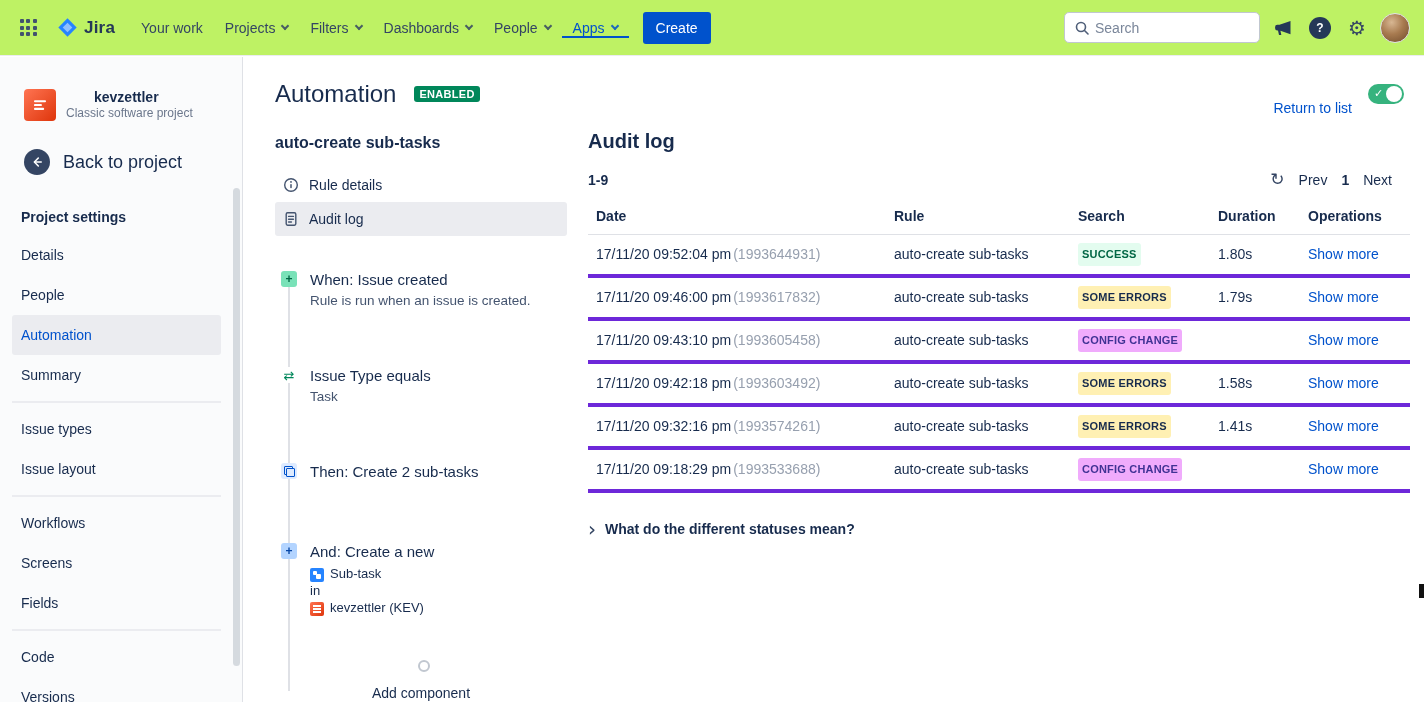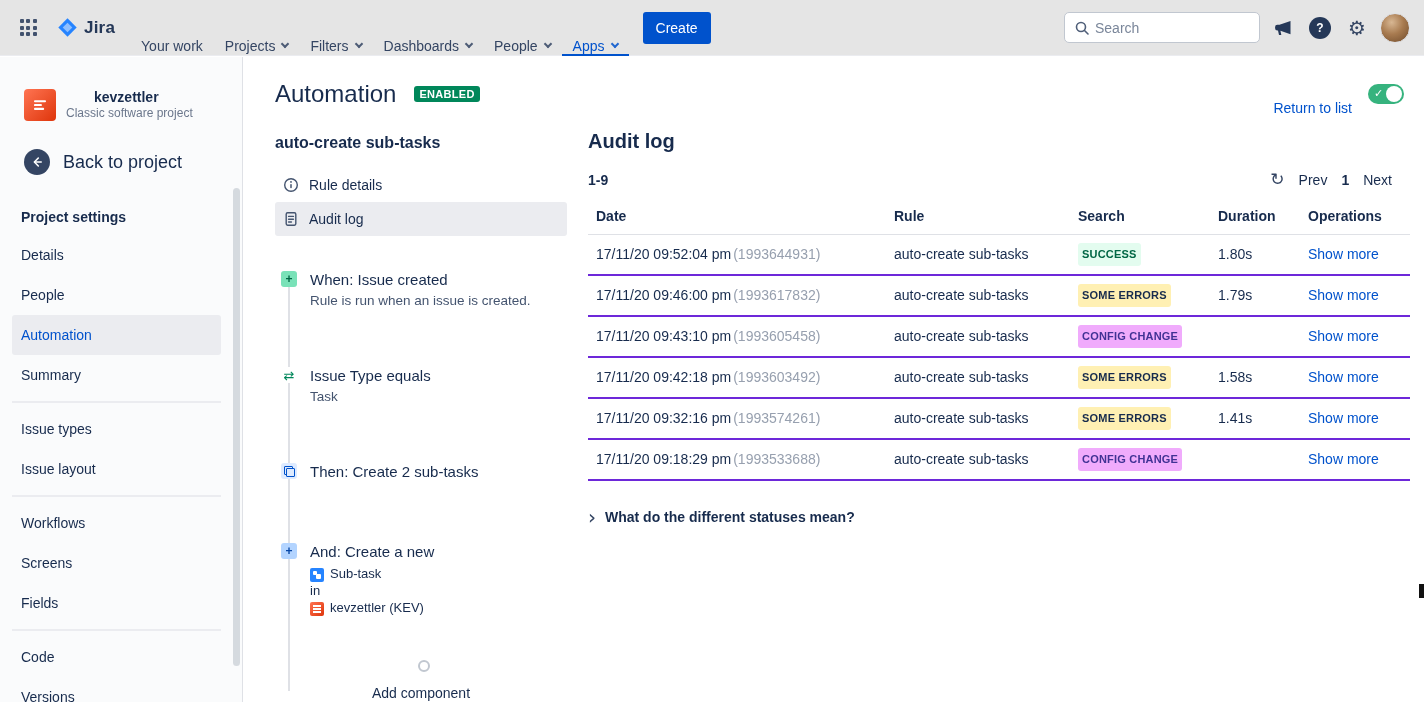--- a/index.html
+++ b/index.html
@@ -4,28 +4,28 @@
 <style>
   * { margin:0; padding:0; box-sizing:border-box; }
   html,body { width:1424px; height:702px; }
   body {
     position:relative; overflow:hidden; background:#fff;
     font-family:"Liberation Sans","DejaVu Sans",sans-serif; color:#172B4D;
   }
   .glyph { font-family:"DejaVu Sans",sans-serif; }
 
   
-  .topnav { position:absolute; top:0; left:0; right:0; height:56px; background:#e5e5e5;
+  .topnav { position:absolute; top:0; left:0; right:0; height:56px; background:#bef264;
     display:flex; align-items:center; padding:0 14px 0 12px; border-bottom:1px solid #EBECF0; z-index:5; }
   .appswitcher { width:32px; height:32px; display:flex; align-items:center; justify-content:center; border-radius:3px; cursor:pointer; margin-right:6px; }
   .grid-dots { display:grid; grid-template-columns:repeat(3,4px); grid-gap:2.5px; }
   .grid-dots i { width:4px; height:4px; background:#42526E; border-radius:1px; }
   .logo { display:flex; align-items:center; gap:6px; padding:0 7px; cursor:pointer; }
   .logo-text { font-size:17px; font-weight:700; color:#253858; letter-spacing:.2px; }
-  .nav-items { display:flex; align-items:flex-end; height:56px; margin-left:8px; }
+  .nav-items { display:flex; align-items:center; height:56px; margin-left:8px; }
   .nav-item { display:flex; align-items:center; gap:7px; padding:0 11px; font-size:14px; color:#344563;
     cursor:pointer; border-bottom:2px solid transparent; border-top:2px solid transparent; }
   .nav-item.active { color:#0052CC; border-bottom-color:#0052CC; }
   .chev { width:6px; height:6px; border-right:2px solid currentColor; border-bottom:2px solid currentColor;
     transform:rotate(45deg); margin-top:-4px; opacity:.85; }
   .create-btn { margin-left:14px; height:32px; padding:0 13px; background:#0052CC; color:#fff;
     font-size:14px; font-weight:500; border:none; border-radius:3px; cursor:pointer;
     font-family:"Liberation Sans",sans-serif; }
   .topnav-right { margin-left:auto; display:flex; align-items:center; gap:9px; }
   .search-box { display:flex; align-items:center; width:196px; height:31px; border:1px solid #C1C7D0;
@@ -124,21 +124,21 @@
   .audit-heading { font-size:20px; font-weight:600; color:#172B4D; margin:4px 0 18px; }
   .audit-meta { display:flex; align-items:center; font-size:14px; }
   .audit-range { font-weight:700; }
   .audit-pagination { margin-left:auto; display:flex; align-items:center; gap:14px; color:#172B4D; padding-right:18px; }
   .audit-pagination span { cursor:pointer; }
   .refresh-glyph { font-size:17px; color:#344563; line-height:1; }
   .page-num { font-weight:700; }
   .audit-table { width:100%; border-collapse:collapse; margin-top:14px; }
   .audit-table th { text-align:left; font-size:14px; font-weight:700; color:#172B4D;
     padding:6px 8px 10px; border-bottom:1px solid #DFE1E6; }
-  .audit-table td { font-size:14px; color:#172B4D; padding:8px; border-bottom:2px solid #6d28d9; line-height:19px; }
+  .audit-table td { font-size:14px; color:#172B4D; padding:8px; border-bottom:4px solid #6d28d9; line-height:19px; }
   .ref { color:#97A0AF; margin-left:2px; }
   .op-link { color:#0052CC; cursor:pointer; text-decoration:none; }
   .lozenge { display:inline-block; font-size:11px; font-weight:700; padding:2px 4px; border-radius:3px; letter-spacing:.2px; }
   .lozenge.success { background:#E3FCEF; color:#006644; }
   .lozenge.warn { background:#FFF0B3; color:#172B4D; }
   .lozenge.purple { background:#f0abfc; color:#403294; }
   .statuses-row { display:flex; align-items:center; gap:9px; margin-top:28px; cursor:pointer; }
   .statuses-chev { font-size:20px; line-height:12px; color:#344563; }
   .statuses-text { font-size:14px; font-weight:700; color:#172B4D; }
 

